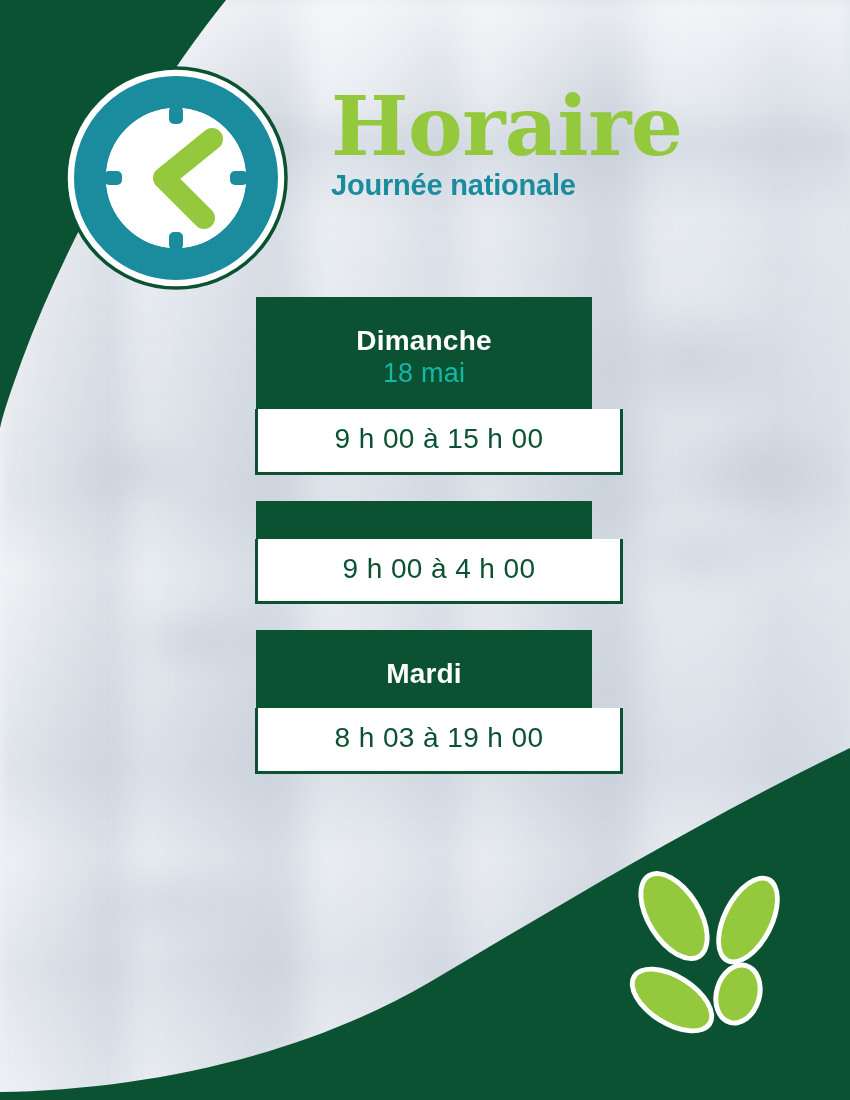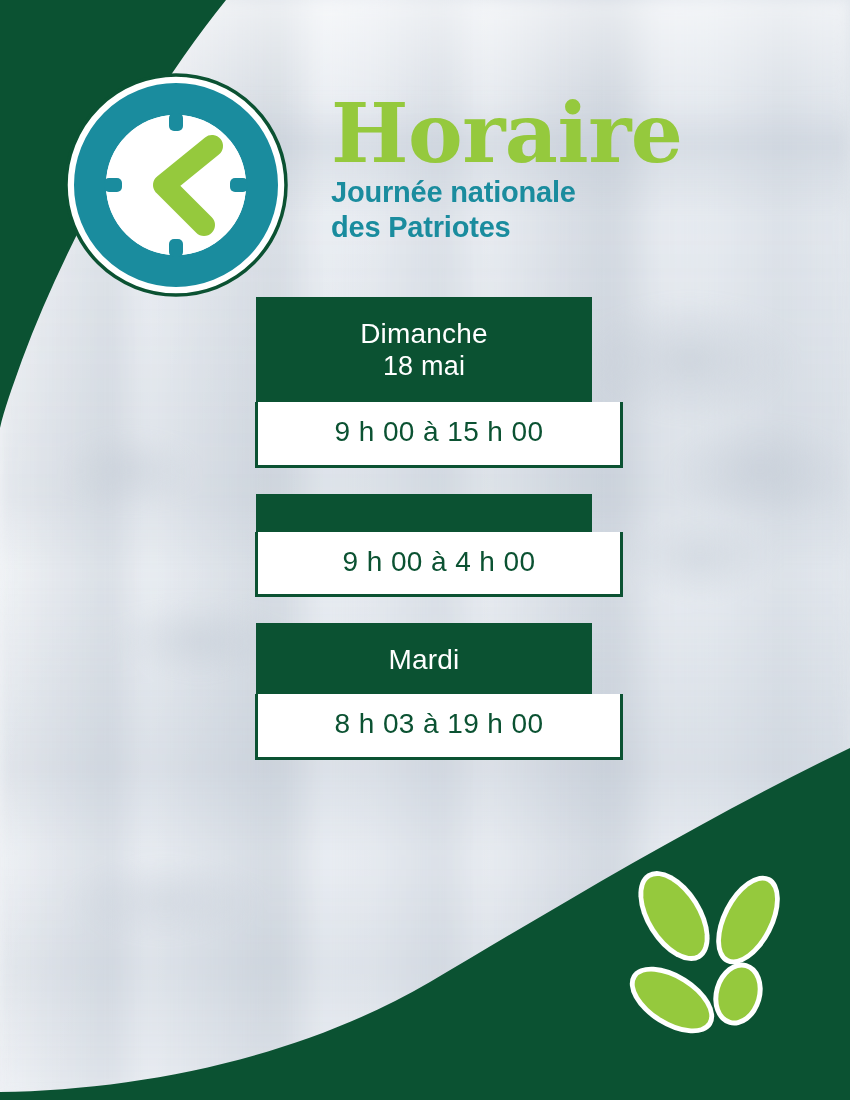--- a/index.html
+++ b/index.html
@@ -79,21 +79,21 @@
     position: absolute;
     inset: 0;
     width: 850px;
     height: 1100px;
   }
 
   
   .header {
     position: absolute;
     left: 0;
-    top: 11px;
+    top: 4px;
     width: 850px;
     height: 290px;
   }
 
   .clock-icon {
     position: absolute;
     left: 64px;
     top: 62px;
     width: 224px;
     height: 224px;
@@ -142,31 +142,32 @@
 
   .card-head {
     background: #0b5232;
     padding: 20px 10px 18px;
     text-align: center;
   }
 
   .card-day {
     font-family: "Liberation Sans", sans-serif;
     font-size: 28px;
-    font-weight: normal;
+    font-weight: bold;
     color: #ffffff;
     line-height: 1.18;
     letter-spacing: 0.2px;
+    margin-top: 7px;
   }
 
   .card-date {
     font-family: "Liberation Sans", sans-serif;
     font-size: 27px;
     font-weight: normal;
-    color: #ffffff;
+    color: #14b8a6;
     line-height: 1.25;
     letter-spacing: 0.2px;
   }
 
   .card-time-wrap {
     width: 368px;
     margin-left: -1px;
     background: #ffffff;
     border: 3px solid #0b5232;
     border-top: none;
@@ -218,21 +219,20 @@
       <rect x="40" y="105" width="18" height="14" rx="5" fill="#1a8c9e"></rect>
       <rect x="166" y="105" width="18" height="14" rx="5" fill="#1a8c9e"></rect>
 
       <path d="M148,73 L100,112 L140,152" fill="none" stroke="#95c93d" stroke-width="22" stroke-linecap="round" stroke-linejoin="round"></path>
     </svg>
 
     <div class="title-block">
       <div class="poster-title">Horaire</div>
       <div class="poster-subtitle">
         <div>Journée nationale</div>
-        <div>des Patriotes</div>
       </div>
     </div>
   </div>
 
   <div class="cards">
 
     <div class="card">
       <div class="card-head">
         <div class="card-day">Dimanche</div>
         <div class="card-date">18 mai</div>

